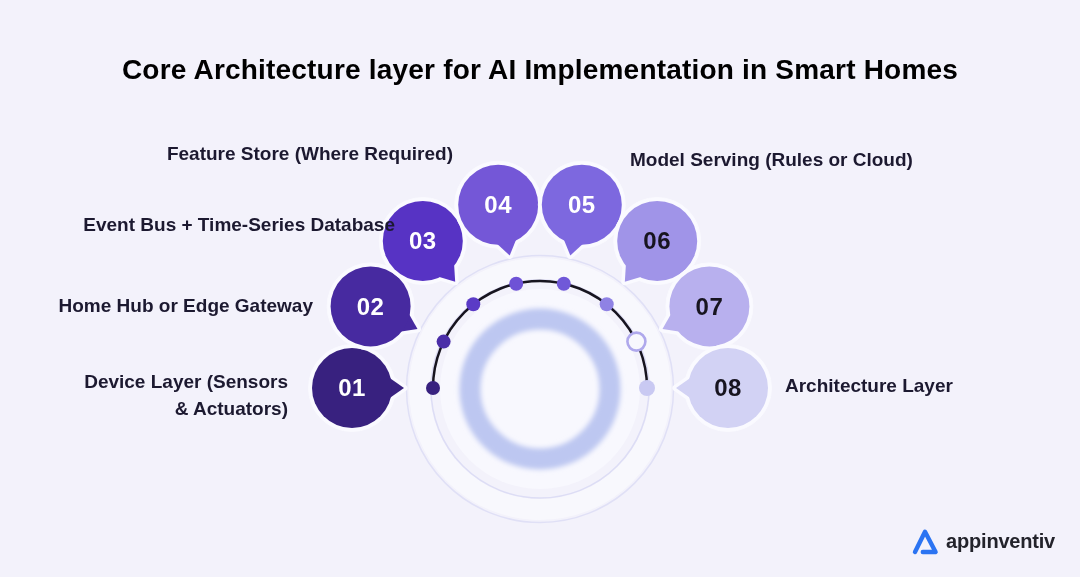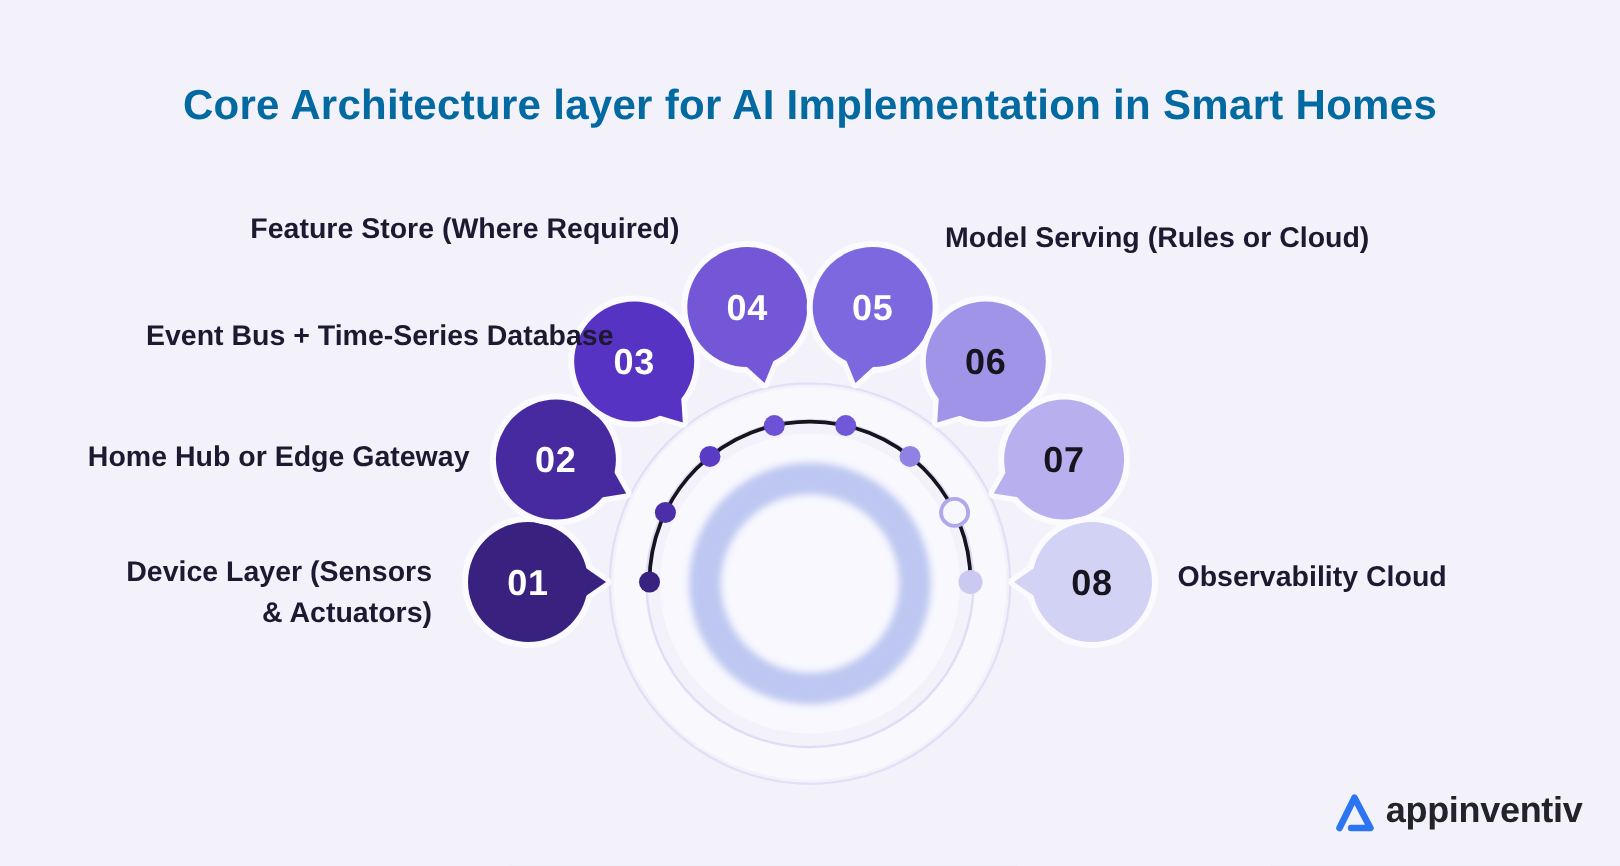--- a/index.html
+++ b/index.html
@@ -3,40 +3,40 @@
 <meta charset="utf-8">
 <style>
   html,body{margin:0;padding:0;background:#e9e9f2;}
   .canvas{
     position:relative;width:1080px;height:577px;overflow:hidden;
     background:#F3F2FB;
     font-family:"Liberation Sans","DejaVu Sans",sans-serif;
   }
   .title{
     position:absolute;top:54px;left:0;right:0;margin:0;
-    text-align:center;font-size:28px;font-weight:700;color:#0369a1;
+    text-align:center;font-size:28px;font-weight:700;color:#000000;
     letter-spacing:.2px;
   }
   .diagram-svg{position:absolute;left:0;top:0;}
   .step-label{
     position:absolute;transform:translateY(-50%);
     font-size:19px;font-weight:600;color:#1C1930;
     white-space:nowrap;line-height:1.4;
   }
   .step-label.wrap{white-space:normal;max-width:220px;text-align:right;}
   .bubble-num{
     font-size:24px;font-weight:600;letter-spacing:.5px;
     font-family:"Liberation Sans","DejaVu Sans",sans-serif;
   }
   .halo{fill:#FAFAFF;stroke:#FAFAFF;}
   .logo{
     position:absolute;right:25px;bottom:22px;
     display:flex;align-items:center;gap:6px;
   }
-  .logo-text{font-size:24px;font-weight:600;color:#23232B;letter-spacing:-0.2px;}
+  .logo-text{font-size:20px;font-weight:600;color:#23232B;letter-spacing:-0.2px;}
 </style>
 </head>
 <body>
 
 <div class="canvas">
 
   <h1 class="title">Core Architecture layer for AI Implementation in Smart Homes</h1>
 
   <svg class="diagram-svg" width="1080" height="577" viewBox="0 0 1080 577">
     <defs>
@@ -123,24 +123,24 @@
       <path class="halo" stroke-width="7" stroke-linejoin="round" d="M697.4,373.1 L676,388 L697.4,402.9 Z"></path>
       <circle class="halo" cx="728" cy="388" r="43.5"></circle>
       <path d="M697.4,373.1 L676,388 L697.4,402.9 Z" fill="#D2D2F4"></path>
       <circle cx="728" cy="388" r="40" fill="#D2D2F4"></circle>
       <text class="bubble-num" x="728" y="388" dy="0.35em" text-anchor="middle" fill="#17141F">08</text>
     </g>
   </svg>
 
   <div class="step-label wrap" style="right:792px;top:396px;">Device Layer (Sensors &amp; Actuators)</div>
   <div class="step-label" style="right:767px;top:306px;">Home Hub or Edge Gateway</div>
-  <div class="step-label" style="right:671px;top:225px;">Event Bus + Time-Series Database</div>
+  <div class="step-label" style="right:685px;top:225px;">Event Bus + Time-Series Database</div>
   <div class="step-label" style="right:627px;top:154px;">Feature Store (Where Required)</div>
   <div class="step-label" style="left:630px;top:160px;">Model Serving (Rules or Cloud)</div>
-  <div class="step-label" style="left:785px;top:386px;">Observability Cloud</div>
+  <div class="step-label" style="left:785px;top:386px;">Architecture Layer</div>
 
   <div class="logo">
     <svg width="29" height="27" viewBox="0 0 29 27">
       <path d="M4,24 L14,3.8 L24.6,24 L11.8,24" fill="none" stroke="#2B74F2" stroke-width="4.4" stroke-linecap="round" stroke-linejoin="round"></path>
     </svg>
     <span class="logo-text">appinventiv</span>
   </div>
 
 </div>
 

